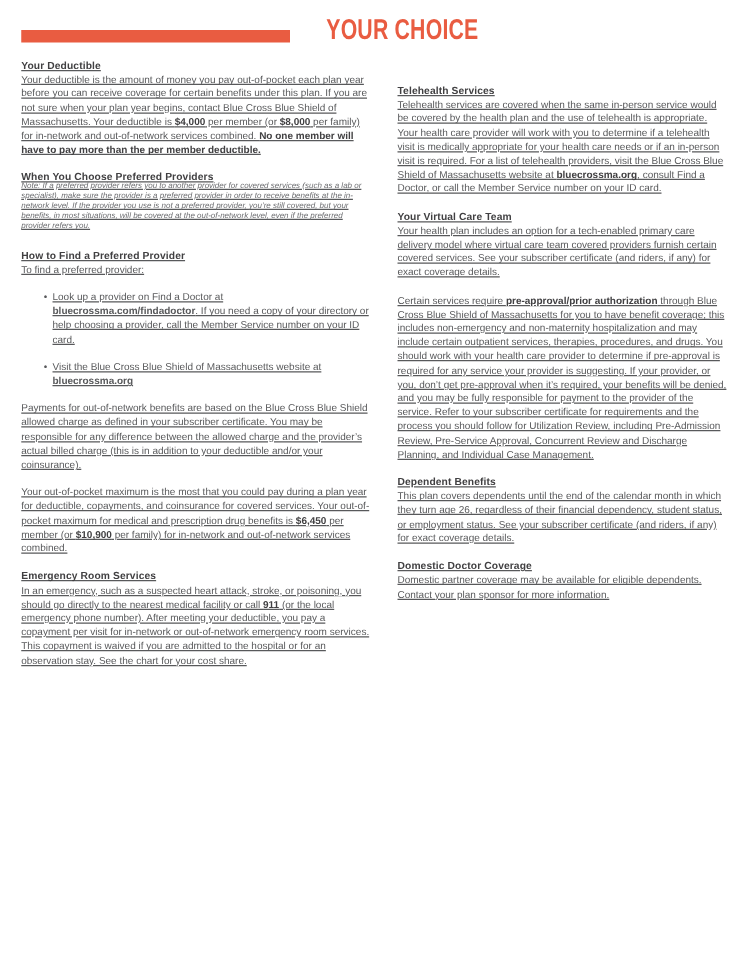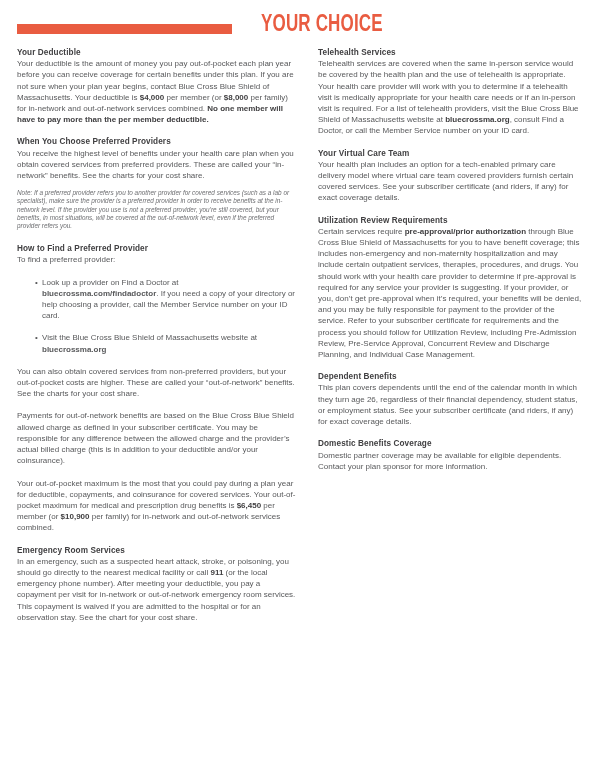--- a/index.html
+++ b/index.html
@@ -28,24 +28,25 @@
     letter-spacing: 0.2px;
     transform: scaleX(0.74);
     transform-origin: left center;
     white-space: nowrap;
   }
   .columns {
     display: flex;
     padding: 0 17px;
     gap: 21px;
     margin-top: 1px;
+    text-decoration: underline;
   }
   .col { flex: none; }
   .col-left  { width: 280px; }
-  .col-right { width: 265px; }
+  .col-right { width: 265px; margin-top: 20px; }
   .section { margin: 0; }
   .heading {
     margin: 0;
     font-size: 8.2px;
     line-height: 11.2px;
     font-weight: bold;
     color: #414042;
     letter-spacing: 0.1px;
   }
   .para {
@@ -87,58 +88,55 @@
 </div>
 
 <div class="columns">
   <div class="col col-left">
       <div class="section">
         <h3 class="heading">Your Deductible</h3>
         <p class="para">Your deductible is the amount of money you pay out-of-pocket each plan year before you can receive coverage for certain benefits under this plan. If you are not sure when your plan year begins, contact Blue Cross Blue Shield of Massachusetts. Your deductible is <strong>$4,000</strong> per member (or <strong>$8,000</strong> per family) for in-network and out-of-network services combined. <strong>No one member will have to pay more than the per member deductible.</strong></p>
       </div>
       <div class="section">
         <h3 class="heading">When You Choose Preferred Providers</h3>
-        <p class="para">You receive the highest level of benefits under your health care plan when you obtain covered services from preferred providers. These are called your “in-network” benefits. See the charts for your cost share.</p>
         <p class="note">Note: If a preferred provider refers you to another provider for covered services (such as a lab or specialist), make sure the provider is a preferred provider in order to receive benefits at the in-network level. If the provider you use is not a preferred provider, you’re still covered, but your benefits, in most situations, will be covered at the out-of-network level, even if the preferred provider refers you.</p>
       </div>
       <div class="section">
         <h3 class="heading">How to Find a Preferred Provider</h3>
         <p class="para">To find a preferred provider:</p>
         <ul class="bullets">
           <li>Look up a provider on Find a Doctor at <strong>bluecrossma.com/findadoctor</strong>. If you need a copy of your directory or help choosing a provider, call the Member Service number on your ID card.</li>
           <li>Visit the Blue Cross Blue Shield of Massachusetts website at <strong>bluecrossma.org</strong></li>
         </ul>
       </div>
       <div class="section">
-        <p class="para">You can also obtain covered services from non-preferred providers, but your out-of-pocket costs are higher. These are called your “out-of-network” benefits. See the charts for your cost share.</p>
         <p class="para">Payments for out-of-network benefits are based on the Blue Cross Blue Shield allowed charge as defined in your subscriber certificate. You may be responsible for any difference between the allowed charge and the provider’s actual billed charge (this is in addition to your deductible and/or your coinsurance).</p>
       </div>
       <div class="section">
         <p class="para">Your out-of-pocket maximum is the most that you could pay during a plan year for deductible, copayments, and coinsurance for covered services. Your out-of-pocket maximum for medical and prescription drug benefits is <strong>$6,450</strong> per member (or <strong>$10,900</strong> per family) for in-network and out-of-network services combined.</p>
       </div>
       <div class="section">
         <h3 class="heading">Emergency Room Services</h3>
         <p class="para">In an emergency, such as a suspected heart attack, stroke, or poisoning, you should go directly to the nearest medical facility or call <strong>911</strong> (or the local emergency phone number). After meeting your deductible, you pay a copayment per visit for in-network or out-of-network emergency room services. This copayment is waived if you are admitted to the hospital or for an observation stay. See the chart for your cost share.</p>
       </div>
     </div>
   <div class="col col-right">
       <div class="section">
         <h3 class="heading">Telehealth Services</h3>
         <p class="para">Telehealth services are covered when the same in-person service would be covered by the health plan and the use of telehealth is appropriate. Your health care provider will work with you to determine if a telehealth visit is medically appropriate for your health care needs or if an in-person visit is required. For a list of telehealth providers, visit the Blue Cross Blue Shield of Massachusetts website at <strong>bluecrossma.org</strong>, consult Find a Doctor, or call the Member Service number on your ID card.</p>
       </div>
       <div class="section">
         <h3 class="heading">Your Virtual Care Team</h3>
         <p class="para">Your health plan includes an option for a tech-enabled primary care delivery model where virtual care team covered providers furnish certain covered services. See your subscriber certificate (and riders, if any) for exact coverage details.</p>
       </div>
       <div class="section">
-        <h3 class="heading">Utilization Review Requirements</h3>
         <p class="para">Certain services require <strong>pre-approval/prior authorization</strong> through Blue Cross Blue Shield of Massachusetts for you to have benefit coverage; this includes non-emergency and non-maternity hospitalization and may include certain outpatient services, therapies, procedures, and drugs. You should work with your health care provider to determine if pre-approval is required for any service your provider is suggesting. If your provider, or you, don’t get pre-approval when it’s required, your benefits will be denied, and you may be fully responsible for payment to the provider of the service. Refer to your subscriber certificate for requirements and the process you should follow for Utilization Review, including Pre-Admission Review, Pre-Service Approval, Concurrent Review and Discharge Planning, and Individual Case Management.</p>
       </div>
       <div class="section">
         <h3 class="heading">Dependent Benefits</h3>
         <p class="para">This plan covers dependents until the end of the calendar month in which they turn age 26, regardless of their financial dependency, student status, or employment status. See your subscriber certificate (and riders, if any) for exact coverage details.</p>
       </div>
       <div class="section">
-        <h3 class="heading">Domestic Benefits Coverage</h3>
+        <h3 class="heading">Domestic Doctor Coverage</h3>
         <p class="para">Domestic partner coverage may be available for eligible dependents. Contact your plan sponsor for more information.</p>
       </div>
     </div>
 </div>
 
 </body></html>

